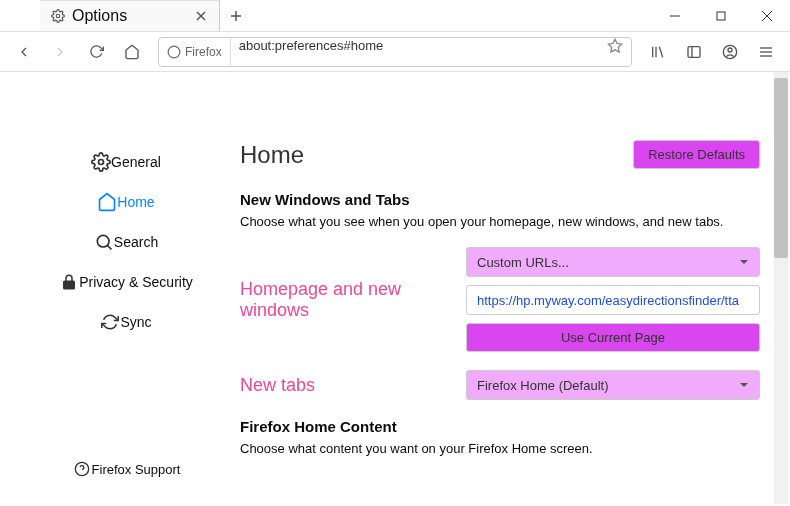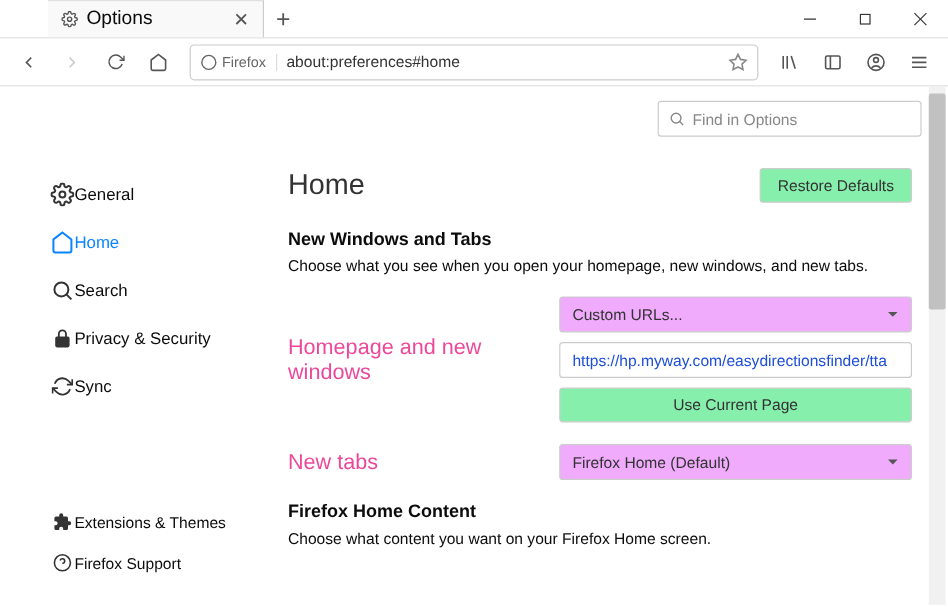--- a/index.html
+++ b/index.html
@@ -12,39 +12,39 @@
 .tab .label { font-size: 16px; color: #0c0c0d; flex: 1; }
 .tab .close { width: 16px; height: 16px; display: flex; align-items: center; justify-content: center; color: #555; }
 .newtab { width: 32px; display: flex; align-items: center; justify-content: center; color: #555; }
 .tabspacer { flex: 1; }
 .winbtns { display: flex; }
 .winbtn { width: 46px; display: flex; align-items: center; justify-content: center; color: #333; }
 
 
 .toolbar { height: 40px; display: flex; align-items: center; padding: 0 8px; gap: 4px; border-bottom: 1px solid #e0e0e0; }
 .tbtn { width: 32px; height: 32px; display: flex; align-items: center; justify-content: center; color: #555; border-radius: 4px; }
-.urlbar { flex: 1; height: 30px; border: 1px solid #ccc; border-radius: 4px; display: flex; align-items: center; padding: 0 8px; margin: 0 6px; background: #fff; }
+.urlbar { flex: 1; height: 30px; border: 1px solid #ccc; border-radius: 4px; display: flex; padding: 0 8px; margin: 0 6px; background: #fff; }
 .urlbar .identity { display: flex; align-items: center; gap: 4px; color: #666; font-size: 12px; padding-right: 8px; border-right: 1px solid #ddd; margin-right: 8px; }
 .urlbar .url { flex: 1; font-size: 13px; color: #333; border: none; outline: none; }
 .urlbar .star { color: #888; }
 
 
 .content { display: flex; height: calc(506px - 72px); }
 .sidebar { width: 210px; padding: 70px 0 0 38px; display: flex; flex-direction: column; }
-.side-item { display: flex; align-items: center; height: 40px; font-size: 14px; color: #0c0c0d; cursor: pointer; padding-left: 4px; }
+.side-item { display: flex; align-items: center; height: 40px; font-size: 14px; color: #0c0c0d; cursor: pointer; padding-left: 4px; justify-content: center; }
 .side-item.active { color: #0a84ff; }
 .side-item .sicon { width: 20px; height: 20px; display: flex; align-items: center; justify-content: center; }
 .side-bottom { margin-top: auto; padding-bottom: 20px; }
 .side-bottom .side-item { font-size: 13px; height: 34px; }
 
 .main { flex: 1; padding: 20px 30px 0 30px; position: relative; overflow: hidden; }
 .findbox { position: absolute; right: 22px; top: 12px; width: 220px; height: 30px; border: 1px solid #ccc; border-radius: 3px; display: flex; align-items: center; padding: 0 8px; gap: 6px; font-size: 13px; color: #888; }
 .heading-row { display: flex; align-items: center; margin-top: 48px; }
 .h1 { font-size: 24px; font-weight: 400; color: #333; flex: 1; }
-.btn { background: #86efac; border: 1px solid #ccc; border-radius: 3px; padding: 6px 14px; font-size: 13px; color: #333; cursor: pointer; }
+.btn { background: #d946ef; border: 1px solid #ccc; border-radius: 3px; padding: 6px 14px; font-size: 13px; color: #333; cursor: pointer; }
 .h2 { font-size: 15px; font-weight: 600; color: #0c0c0d; margin-top: 22px; }
 .desc { font-size: 13px; color: #0c0c0d; margin-top: 6px; }
 .form-row { display: flex; align-items: center; margin-top: 18px; gap: 16px; }
 .form-label { width: 210px; font-size: 18px; color: #ec4899; }
 .form-controls { flex: 1; display: flex; flex-direction: column; gap: 8px; }
 .select { background: #f0abfc; border: 1px solid #ccc; border-radius: 3px; height: 30px; display: flex; align-items: center; padding: 0 10px; font-size: 13px; color: #333; position: relative; }
 .select .chev { margin-left: auto; }
 .textinput { border: 1px solid #ccc; border-radius: 3px; height: 30px; padding: 0 10px; font-size: 13px; color: #1d4ed8; display: flex; align-items: center; background: #fff; }
 .btn-row { display: flex; gap: 10px; }
 .btn-row .btn { flex: 1; text-align: center; white-space: nowrap; overflow: hidden; text-overflow: ellipsis; }
@@ -212,47 +212,32 @@
             <polyline points="1 20 1 14 7 14"></polyline>
             <path d="M3.51 9a9 9 0 0 1 14.85-3.36L23 10M1 14l4.64 4.36A9 9 0 0 0 20.49 15"></path>
           </svg>
         </span>
       <span>Sync</span>
     </div>
 
     <div class="side-bottom">
       <div class="side-item">
         <span class="sicon">
-            <svg width="16" height="16" viewBox="0 0 24 24" fill="#333">
-              <path d="M20.5 11H19V7a2 2 0 0 0-2-2h-4V3.5a2.5 2.5 0 0 0-5 0V5H4a2 2 0 0 0-2 2v4h1.5a2.5 2.5 0 0 1 0 5H2v4a2 2 0 0 0 2 2h4v-1.5a2.5 2.5 0 0 1 5 0V22h4a2 2 0 0 0 2-2v-4h1.5a2.5 2.5 0 0 0 0-5z"></path>
-            </svg>
-          </span>
-        <span>Extensions &amp; Themes</span>
-      </div>
-      <div class="side-item">
-        <span class="sicon">
             <svg width="16" height="16" viewBox="0 0 24 24" fill="none" stroke="#333" stroke-width="2">
               <circle cx="12" cy="12" r="10"></circle>
               <path d="M9.09 9a3 3 0 0 1 5.83 1c0 2-3 3-3 3"></path>
               <line x1="12" y1="17" x2="12" y2="17"></line>
             </svg>
           </span>
         <span>Firefox Support</span>
       </div>
     </div>
   </div>
 
   <div class="main">
-    <div class="findbox">
-      <svg width="14" height="14" viewBox="0 0 24 24" fill="none" stroke="#888" stroke-width="2">
-          <circle cx="11" cy="11" r="7"></circle>
-          <line x1="21" y1="21" x2="16" y2="16"></line>
-        </svg>
-      <span>Find in Options</span>
-    </div>
 
     <div class="heading-row">
       <div class="h1">Home</div>
       <button class="btn">Restore Defaults</button>
     </div>
 
     <div class="h2">New Windows and Tabs</div>
     <div class="desc">Choose what you see when you open your homepage, new windows, and new tabs.</div>
 
     <div class="form-row">

